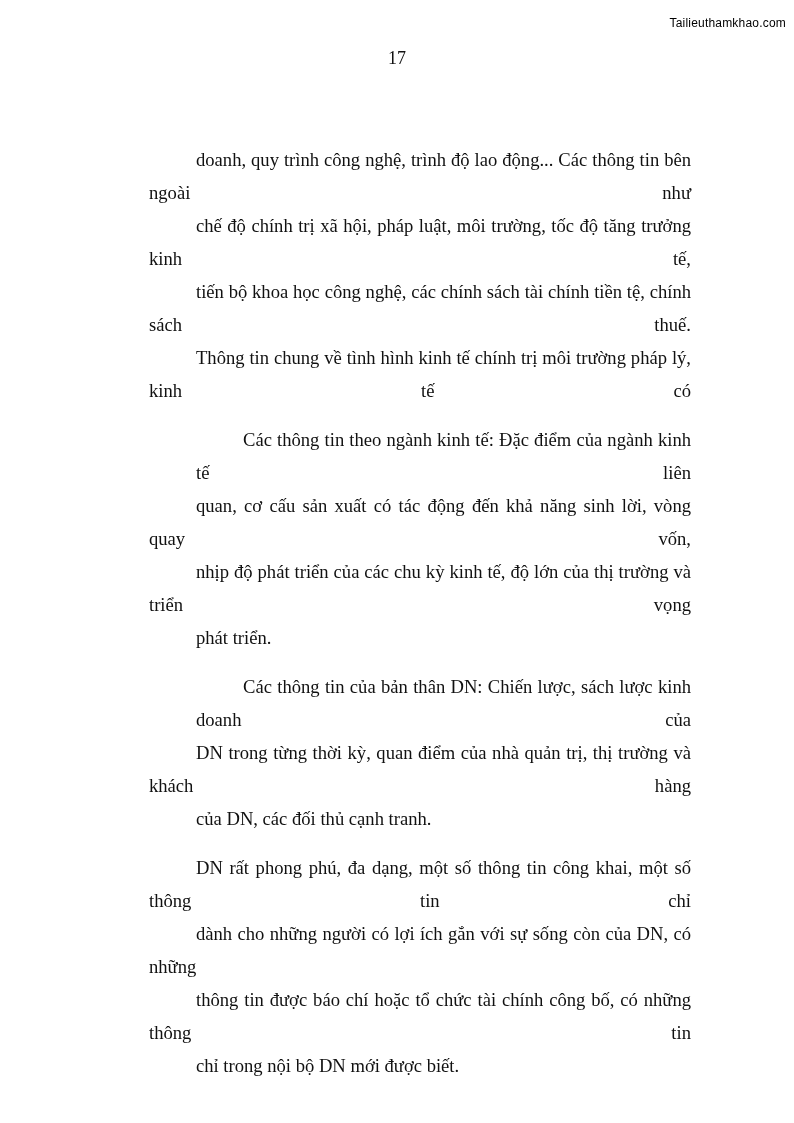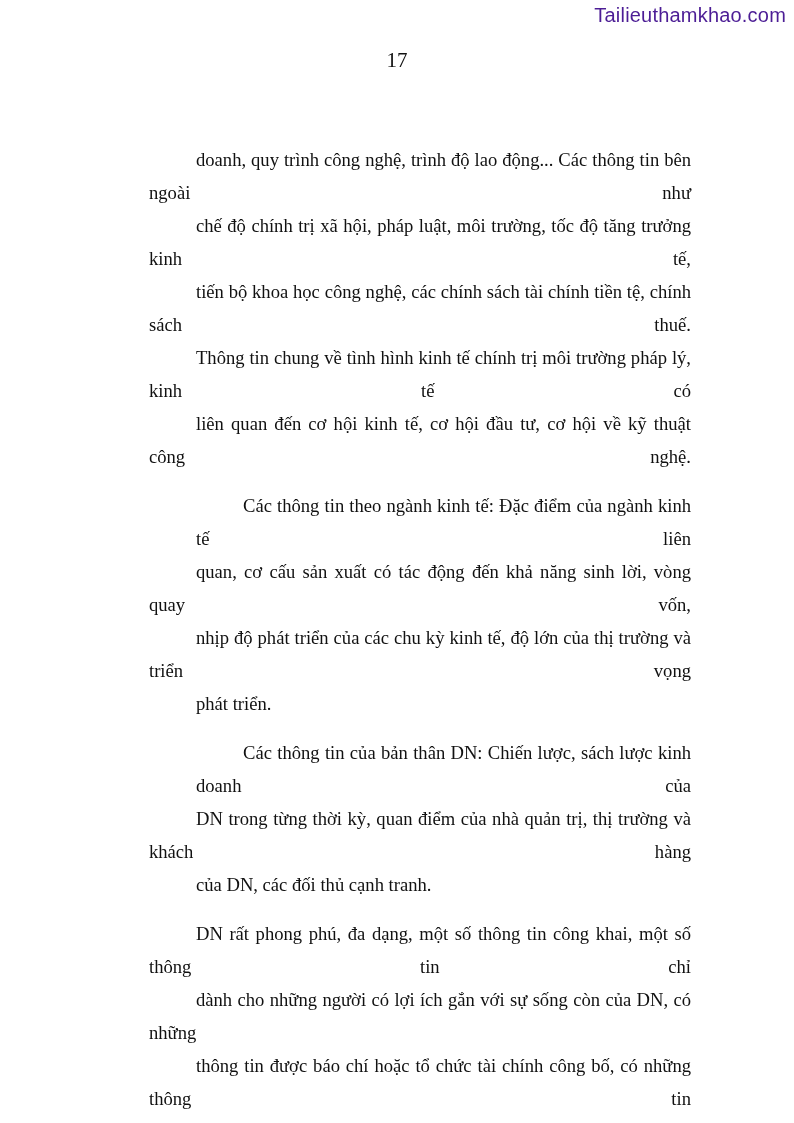--- a/index.html
+++ b/index.html
@@ -1,24 +1,24 @@
 <!DOCTYPE html>
 <html><head>
   <meta charset="utf-8">
   <style>
     html, body { margin: 0; padding: 0; background: #ffffff; }
     body { width: 794px; height: 1123px; position: relative; overflow: hidden; }
     .watermark {
-      position: absolute; top: 4px; right: 8px;
-      font-family: "Liberation Sans", sans-serif; font-size: 20px;
-      color: #4c1d95; letter-spacing: 0.2px;
+      position: absolute; top: 16px; right: 8px;
+      font-family: "Liberation Sans", sans-serif; font-size: 12px;
+      color: #000000; letter-spacing: 0.2px;
     }
     .page-number {
       position: absolute; top: 48px; left: 0; width: 794px; text-align: center;
-      font-family: "Liberation Serif", serif; font-size: 21px; color: #111;
+      font-family: "Liberation Serif", serif; font-size: 18px; color: #111;
     }
     .content {
       position: absolute; left: 133px; top: 127px; width: 574px;
       font-family: "Liberation Serif", serif; font-size: 18.6px; color: #111;
       line-height: 33px;
     }
     .para { margin: 16px; text-align: justify; text-indent: 47px; }
     .line { display: block; text-align: justify; text-align-last: justify; }
     .line.last { text-align-last: left; }
     .line.indent { padding-left: 47px; }
@@ -29,21 +29,20 @@
 <div class="watermark">Tailieuthamkhao.com</div>
 <div class="page-number">17</div>
 
 <div class="content">
 
   <div class="para">
     <span class="line">doanh, quy trình công nghệ, trình độ lao động... Các thông tin bên ngoài như</span>
     <span class="line">chế độ chính trị xã hội, pháp luật, môi trường, tốc độ tăng trưởng kinh tế,</span>
     <span class="line">tiến bộ khoa học công nghệ, các chính sách tài chính tiền tệ, chính sách thuế.</span>
     <span class="line">Thông tin chung về tình hình kinh tế chính trị môi trường pháp lý, kinh tế có</span>
-    <span class="line">liên quan đến cơ hội kinh tế, cơ hội đầu tư, cơ hội về kỹ thuật công nghệ.</span>
   </div>
 
   <div class="para">
     <span class="line indent">Các thông tin theo ngành kinh tế: Đặc điểm của ngành kinh tế liên</span>
     <span class="line">quan, cơ cấu sản xuất có tác động đến khả năng sinh lời, vòng quay vốn,</span>
     <span class="line">nhịp độ phát triển của các chu kỳ kinh tế, độ lớn của thị trường và triển vọng</span>
     <span class="line last">phát triển.</span>
   </div>
 
   <div class="para">

